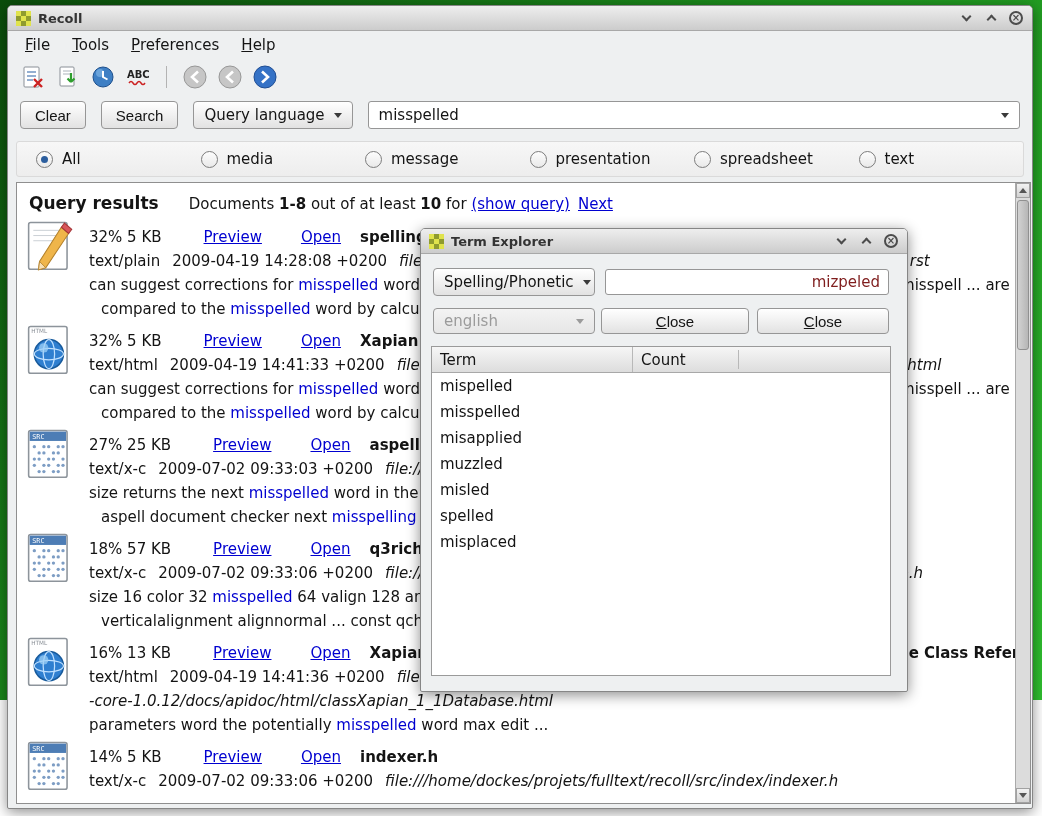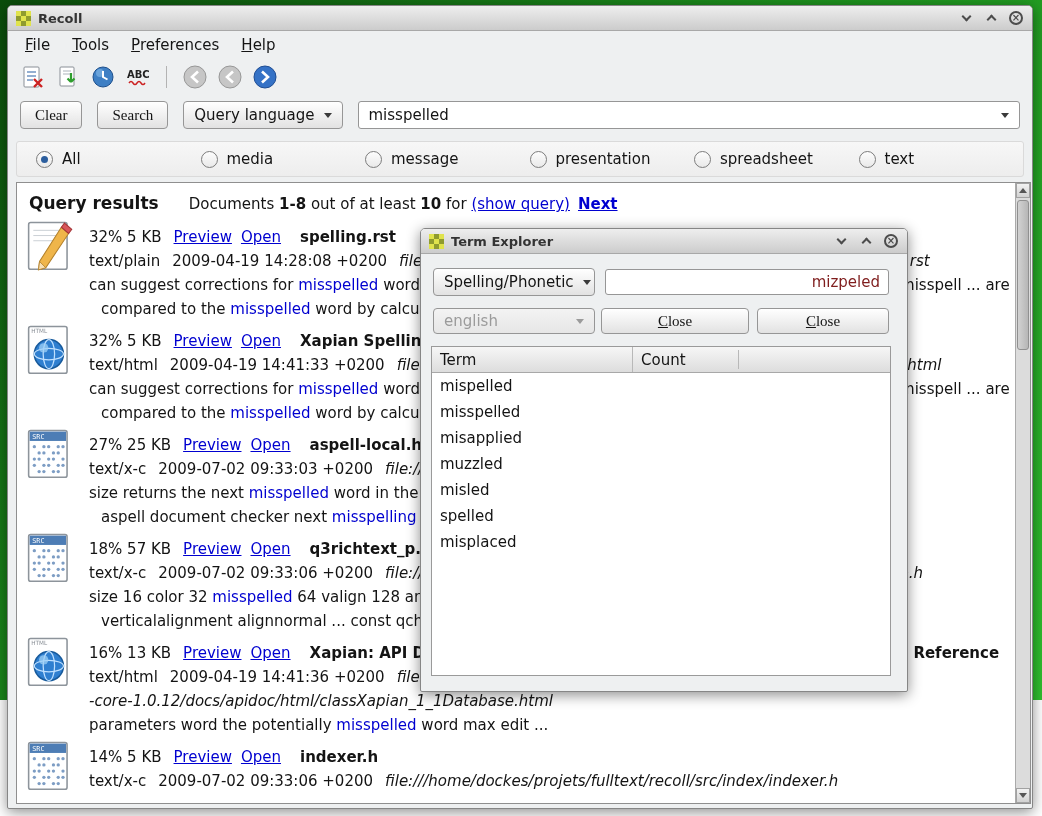--- a/index.html
+++ b/index.html
@@ -20,46 +20,46 @@
 
 .menubar{display:flex;align-items:center;height:28px;padding-left:8px;gap:4px;}
 .menu-item{display:inline-block;padding:3px 9px;font-size:15px;cursor:pointer;}
 .menu-item::first-letter{text-decoration:underline;}
 
 .toolbar{display:flex;align-items:center;height:36px;padding-left:12px;gap:9px;}
 .tbtn{width:26px;height:26px;display:flex;align-items:center;justify-content:center;cursor:pointer;}
 .tsep{width:1px;height:22px;background:#b3b3b3;margin:0 6px;}
 
 .searchrow{display:flex;align-items:center;height:40px;padding:0 12px;gap:15px;}
-.btn{height:28px;background:linear-gradient(#ffffff,#e2e2e2);border:1px solid #969696;border-radius:4px;font-size:15px;padding:0 14px;color:#141414;font-family:Liberation Serif, serif;cursor:pointer;box-shadow:inset 0 1px 0 #fff;white-space:nowrap;}
+.btn{height:28px;background:linear-gradient(#ffffff,#e2e2e2);border:1px solid #969696;border-radius:4px;font-size:15px;padding:0 14px;color:#141414;font-family:Liberation Sans, sans-serif;cursor:pointer;box-shadow:inset 0 1px 0 #fff;white-space:nowrap;}
 .combo-btn{height:28px;display:flex;align-items:center;gap:9px;background:linear-gradient(#ffffff,#e2e2e2);border:1px solid #969696;border-radius:4px;padding:0 10px;cursor:pointer;white-space:nowrap;}
 .arrow-down{width:0;height:0;border-left:4px solid transparent;border-right:4px solid transparent;border-top:5px solid #3a3a3a;display:inline-block;}
 .search-combo{flex:1;height:28px;background:#fff;border:1px solid #969696;border-radius:3px;display:flex;align-items:center;padding:0 10px;cursor:text;}
 .search-combo .arrow-down{margin-left:auto;cursor:pointer;}
 
 .filterrow{display:flex;align-items:center;height:36px;margin:6px 8px 0 8px;padding-left:19px;background:linear-gradient(#f7f7f7,#ededed);border:1px solid #dadada;border-radius:3px;}
 .radio-opt{display:flex;align-items:center;gap:9px;width:166px;cursor:pointer;}
 .radio{width:17px;height:17px;border:1px solid #7c7c7c;border-radius:50%;background:linear-gradient(#fdfdfd,#e9e9e9);position:relative;flex:0 0 17px;}
 .radio.checked::after{content:"";position:absolute;left:4px;top:4px;width:7px;height:7px;border-radius:50%;background:#2c5e9e;}
 
 .results{position:absolute;left:8px;top:176px;width:1015px;height:622px;background:#fff;border:1px solid #8f8f8f;display:flex;}
 .results-inner{flex:1;overflow:hidden;position:relative;white-space:nowrap;}
 .results-header{padding:10px 0 0 12px;height:38px;}
 .qr-title{font-size:17px;font-weight:bold;margin-right:30px;}
 .qr-sum b{font-weight:bold;}
 .lnk{color:#0000d0;text-decoration:underline;cursor:pointer;}
-.lnk.next{font-weight:bold;margin-left:8px;}
+.lnk.next{font-weight:normal;margin-left:8px;}
 .result-item{position:relative;height:104px;padding:4px 0 0 72px;}
 .doc-icon{position:absolute;left:10px;top:0;width:50px;height:54px;cursor:pointer;}
 .rline{line-height:24px;font-size:15px;}
 .rline.cont{padding-left:12px;}
 .rtitle{font-weight:bold;margin-left:10px;}
 .hl{color:#0000d0;}
 .url{font-style:italic;}
-.rline .lnk{margin-right:9px;}
+.rline .lnk{margin-right:9px;margin-left:30px;}
 .rmeta{margin-right:12px;}
 
 .scrollbar{width:15px;background:#dcdcdc;border-left:1px solid #aaa;position:relative;flex:0 0 15px;}
 .sb-btn{position:absolute;left:0;width:14px;height:15px;background:linear-gradient(#f2f2f2,#d2d2d2);border:1px solid #a2a2a2;display:flex;align-items:center;justify-content:center;cursor:pointer;}
 .sb-btn.up{top:0;}
 .sb-btn.down{bottom:0;}
 .tri{width:0;height:0;border-left:4px solid transparent;border-right:4px solid transparent;}
 .tri.up{border-bottom:5px solid #555;}
 .tri.down{border-top:5px solid #555;}
 .sb-thumb{position:absolute;left:1px;top:17px;width:12px;height:150px;background:linear-gradient(90deg,#d2d2d2,#b6b6b6);border:1px solid #909090;border-radius:3px;cursor:grab;}

